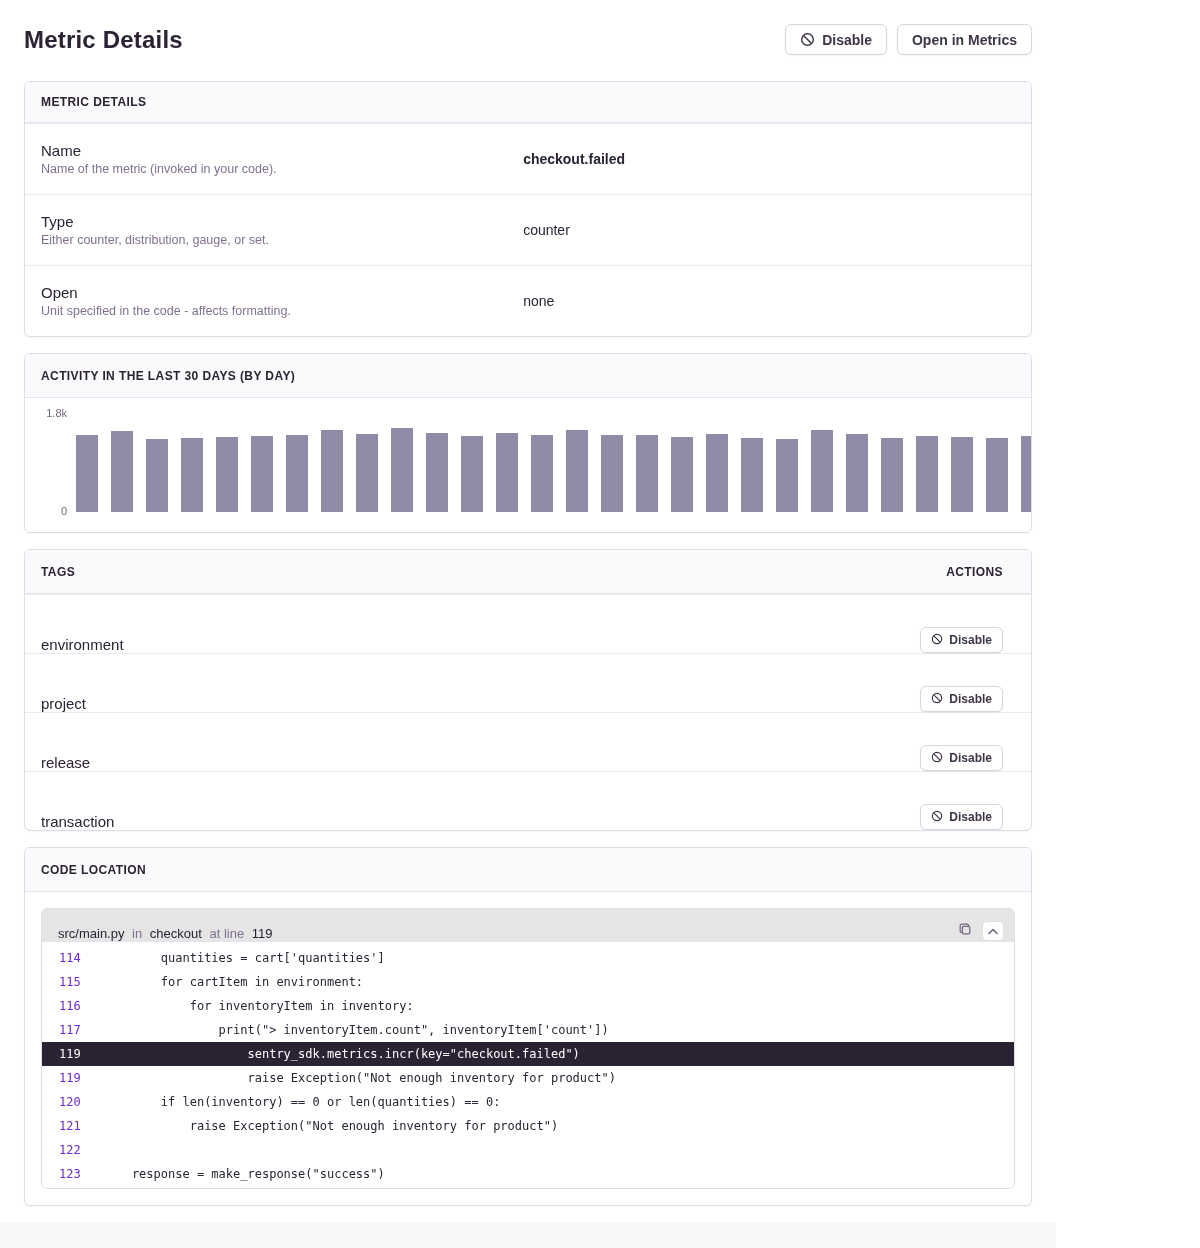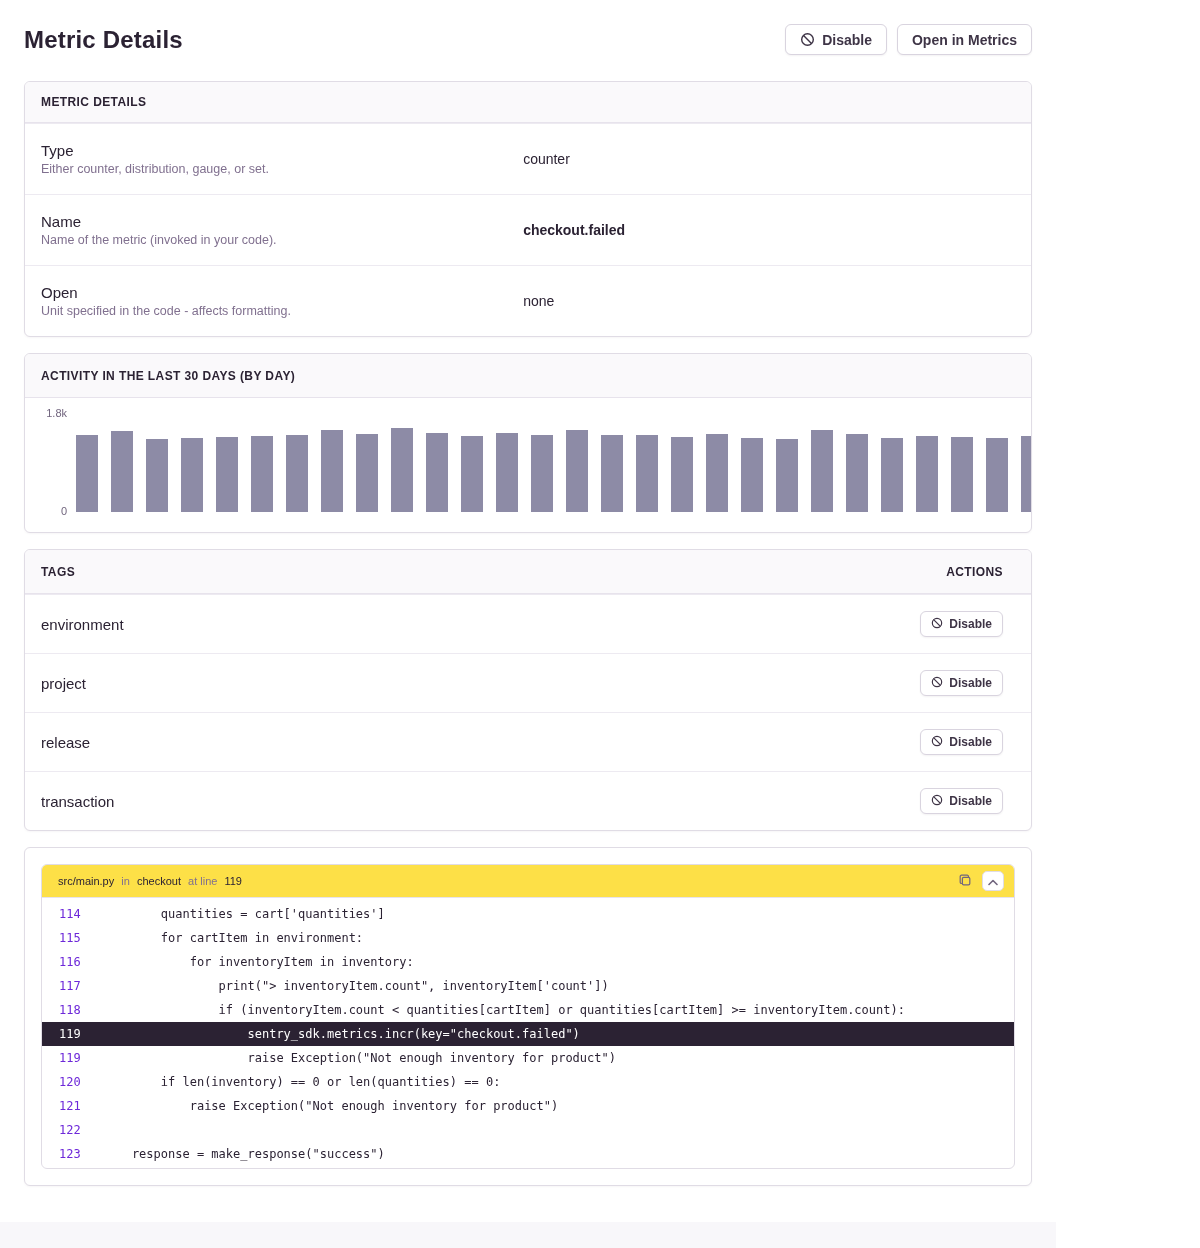--- a/index.html
+++ b/index.html
@@ -57,41 +57,41 @@
   .ylab-top { top:9px; }
   .ylab-bottom { top:107px; }
   .bars {
     position:absolute; left:51px; top:23px; width:1072px; height:91px;
     display:flex; justify-content:space-between; align-items:flex-end;
   }
   .bar { width:22px; background:#8d8ba6; }
 
   
   .tag-row {
-    display:flex; align-items:center; justify-content:space-between;
+    display:flex; align-items:flex-end; justify-content:space-between;
     height:59px; padding:0 28px 0 16px; border-top:1px solid #edeaf1;
   }
   .tag-row:first-of-type { border-top:none; }
   .tag-name { font-size:15px; color:#2b2233; }
   .btn-small {
     display:inline-flex; align-items:center; gap:6px;
     height:26px; padding:0 10px;
     background:#fff; border:1px solid #d9d4df; border-radius:6px;
     font-family:inherit; font-size:12px; font-weight:700; color:#3e3446;
     box-shadow: 0 1px 2px rgba(43,34,51,.06); cursor:pointer; white-space:nowrap;
   }
   .tags-header-right { padding-right:12px; }
 
   
   .code-panel-body { padding:16px; }
   .code-box { border:1px solid #e0dce5; border-radius:6px; overflow:hidden; background:#fff; }
   .code-header {
-    height:33px; background:#fde047; border-bottom:1px solid #e7e3ec;
-    display:flex; align-items:center; justify-content:space-between;
-    padding:0 10px 0 16px; font-size:11px;
+    height:33px; background:#e5e5e5; border-bottom:1px solid #e7e3ec;
+    display:flex; align-items:flex-end; justify-content:space-between;
+    padding:0 10px 0 16px; font-size:13px;
   }
   .code-header .crumb { color:#2b2233; }
   .code-header .muted { color:#80708f; }
   .code-header-left span { margin-right:4px; }
   .code-header-right { display:flex; align-items:center; gap:8px; }
   .icon-btn { background:transparent; border:none; cursor:pointer; display:flex; align-items:center; padding:2px; }
   .collapse-btn {
     width:22px; height:20px; background:#fff; border:1px solid #e0dce5; border-radius:5px;
     display:flex; align-items:center; justify-content:center; cursor:pointer;
   }
@@ -126,31 +126,31 @@
         </button>
       </div>
     </div>
 
     <div class="panel">
       <div class="panel-header">
         <span>METRIC DETAILS</span>
       </div>
       <div class="detail-row">
           <div class="detail-left">
+            <div class="detail-label">Name</div>
+            <div class="detail-desc">Name of the metric (invoked in your code).</div>
+          </div>
+          <div class="detail-value bold">checkout.failed</div>
+        </div>
+        <div class="detail-row">
+          <div class="detail-left">
             <div class="detail-label">Type</div>
             <div class="detail-desc">Either counter, distribution, gauge, or set.</div>
           </div>
           <div class="detail-value">counter</div>
-        </div>
-        <div class="detail-row">
-          <div class="detail-left">
-            <div class="detail-label">Name</div>
-            <div class="detail-desc">Name of the metric (invoked in your code).</div>
-          </div>
-          <div class="detail-value bold">checkout.failed</div>
         </div>
         <div class="detail-row">
           <div class="detail-left">
             <div class="detail-label">Open</div>
             <div class="detail-desc">Unit specified in the code - affects formatting.</div>
           </div>
           <div class="detail-value">none</div>
         </div>
     </div>
 
@@ -246,20 +246,23 @@
                 <circle cx="8" cy="8" r="6.2"></circle>
                 <line x1="3.8" y1="3.8" x2="12.2" y2="12.2"></line>
               </svg>
             </span>
             <span>Disable</span>
           </button>
         </div>
     </div>
 
     <div class="panel">
+      <div class="panel-header tall">
+        <span>CODE LOCATION</span>
+      </div>
       <div class="code-panel-body">
         <div class="code-box">
           <div class="code-header">
             <div class="code-header-left">
               <span class="crumb">src/main.py</span>
               <span class="muted">in</span>
               <span class="crumb">checkout</span>
               <span class="muted">at line</span>
               <span class="crumb">119</span>
             </div>
@@ -291,24 +294,20 @@
                 <pre>        for cartItem in environment:</pre>
               </div>
               <div class="code-line">
                 <span class="no">116</span>
                 <pre>            for inventoryItem in inventory:</pre>
               </div>
               <div class="code-line">
                 <span class="no">117</span>
                 <pre>                print("&gt; inventoryItem.count", inventoryItem['count'])</pre>
               </div>
-              <div class="code-line">
-                <span class="no">118</span>
-                <pre>                if (inventoryItem.count &lt; quantities[cartItem] or quantities[cartItem] &gt;= inventoryItem.count):</pre>
-              </div>
               <div class="code-line highlighted">
                 <span class="no">119</span>
                 <pre>                    sentry_sdk.metrics.incr(key="checkout.failed")</pre>
               </div>
               <div class="code-line">
                 <span class="no">119</span>
                 <pre>                    raise Exception("Not enough inventory for product")</pre>
               </div>
               <div class="code-line">
                 <span class="no">120</span>

